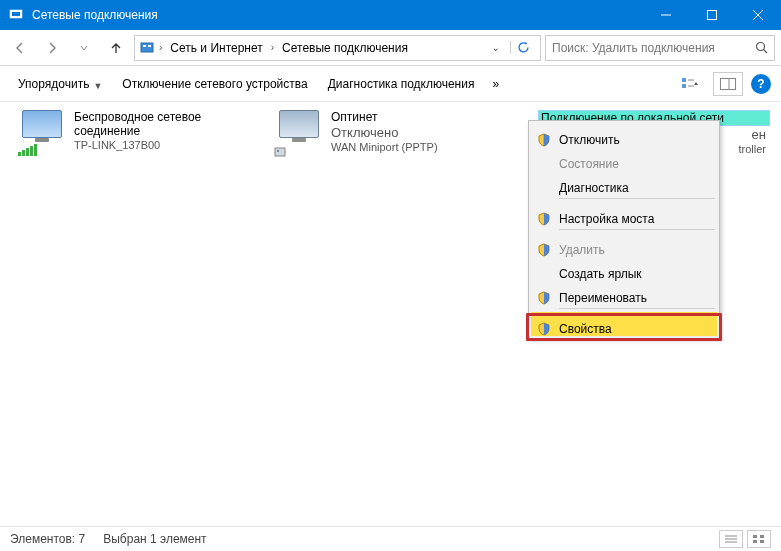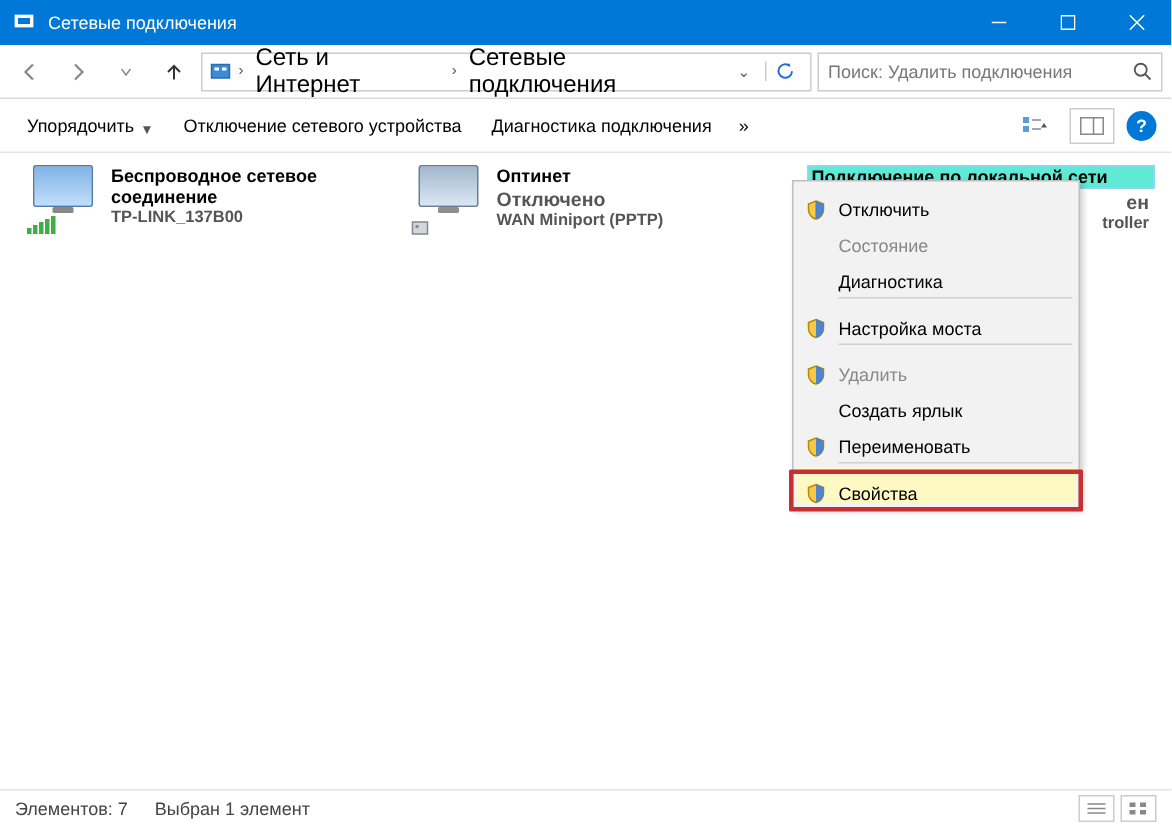--- a/index.html
+++ b/index.html
@@ -13,42 +13,42 @@
   .titlebar .win-btn { width: 46px; display: flex; align-items: center; justify-content: center; cursor: default; }
   .titlebar .win-btn svg { stroke: #fff; fill: none; }
 
   
   .addrbar { height: 36px; border-bottom: 1px solid #d9d9d9; display: flex; align-items: center; padding: 4px 6px; gap: 4px; background:#fff; }
   .nav-btn { width: 28px; height: 28px; display: flex; align-items: center; justify-content: center; border-radius: 2px; }
   .nav-btn svg { stroke: #888; fill: #888; }
   .nav-btn.enabled svg { stroke: #333; fill: #333; }
   .breadcrumb-box { flex: 1; height: 26px; border: 1px solid #ccc; display: flex; align-items: center; padding: 0 4px; gap: 2px; background:#fff; }
   .breadcrumb-box .bc-icon { width:16px; height:16px; display:flex; align-items:center; justify-content:center; }
-  .breadcrumb-box .crumb { padding: 0 4px; height: 100%; display:flex; align-items:center; font-size:16px; color:#000; }
+  .breadcrumb-box .crumb { padding: 0 4px; height: 100%; display:flex; align-items:center; font-size:12px; color:#000; }
   .breadcrumb-box .chev { color:#555; font-size:10px; padding: 0 2px; }
   .breadcrumb-box .end-drop { margin-left: auto; display:flex; align-items:center; gap:4px; }
   .breadcrumb-box .end-drop .chev { padding:0 6px; }
   .breadcrumb-box .refresh { border-left:1px solid #ccc; padding:0 6px; height:100%; display:flex; align-items:center; }
   .searchbox { width: 230px; height: 26px; border: 1px solid #ccc; display: flex; align-items: center; padding: 0 6px; color:#777; background:#fff; }
   .searchbox .placeholder { flex:1; }
   .searchbox svg { stroke:#555; }
 
   
   .toolbar { height: 36px; border-bottom: 1px solid #e5e5e5; display: flex; align-items: center; padding: 0 10px; gap: 4px; background:#fff; }
   .tb-item { padding: 4px 8px; display:flex; align-items:flex-end; gap:4px; color:#0066cc; font-size:12px; }
   .tb-item.black { color:#000; }
   .tb-sep-chev { color:#000; padding:0 6px; font-size:12px; }
   .tb-right { margin-left:auto; display:flex; align-items:center; gap:8px; }
   .tb-iconbtn { width:30px; height:24px; display:flex; align-items:center; justify-content:center; border:1px solid transparent; }
   .tb-iconbtn.boxed { border:1px solid #ccc; }
   .help-circle { width:20px; height:20px; border-radius:50%; background:#0078d7; color:#fff; display:flex; align-items:center; justify-content:center; font-weight:bold; font-size:12px; }
 
   
   .content { position: relative; height: 424px; background:#fff; }
-  .netitem { position:absolute; display:flex; gap:8px; width:240px;font-weight:bold; }
+  .netitem { position:absolute; display:flex; gap:8px; width:240px; }
   .net-icon { width:48px; height:40px; flex-shrink:0; display:flex; align-items:flex-start; justify-content:center; position:relative; }
   .net-text { display:flex; flex-direction:column; gap:1px; }
   .net-text .line1 { font-size:12px; color:#000; }
   .net-text .line2 { font-size:13px; color:#555; }
   .net-text .line3 { font-size:11px; color:#555; }
 
   .netitem.selected .line1 { background:#5eead4; border:1px solid #99d1ff; padding:0 2px; display:inline-block; }
 
   
   .ctxmenu { position:absolute; left:528px; top:18px; width:192px; background:#f2f2f2; border:1px solid #bfbfbf; box-shadow:2px 2px 4px rgba(0,0,0,0.2); padding:2px; }
@@ -282,21 +282,21 @@
     <div class="ctx-item">
       <span class="shield">
           <svg width="14" height="14" viewBox="0 0 14 14">
             <path d="M7 1 L12 3 V7 C12 10 9.5 12.5 7 13 C4.5 12.5 2 10 2 7 V3 Z" fill="#f7c948" stroke="#b58900"></path>
             <path d="M7 1 L12 3 V7 C12 10 9.5 12.5 7 13 V1 Z" fill="#3b7ddd" opacity="0.9"></path>
           </svg>
         </span>
       <span>Переименовать</span>
     </div>
     <div class="ctx-sep"></div>
-    <div class="ctx-item" style="background:#fef9c3;">
+    <div class="ctx-item" style="background:#fde047;">
       <span class="shield">
           <svg width="14" height="14" viewBox="0 0 14 14">
             <path d="M7 1 L12 3 V7 C12 10 9.5 12.5 7 13 C4.5 12.5 2 10 2 7 V3 Z" fill="#f7c948" stroke="#b58900"></path>
             <path d="M7 1 L12 3 V7 C12 10 9.5 12.5 7 13 V1 Z" fill="#3b7ddd" opacity="0.9"></path>
           </svg>
         </span>
       <span>Свойства</span>
     </div>
   </div>
 

